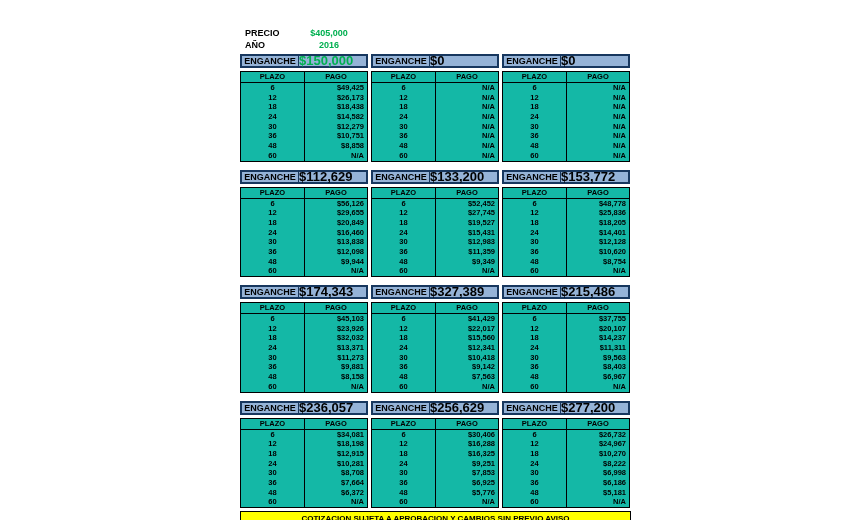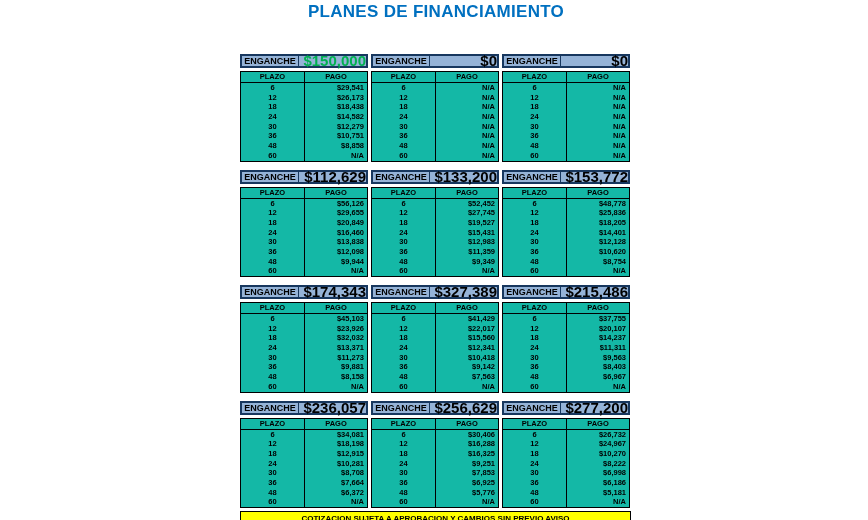--- a/index.html
+++ b/index.html
@@ -46,22 +46,22 @@
     margin-bottom: 3px;
   }
   .engl {
     flex: 0 0 46%;
     text-align: center;
     font-size: 9px; font-weight: bold; color: #000;
     border-right: 1px solid var(--header-border, #17375E);
     line-height: 10px; height: 10px;
   }
   .engv {
-    flex: 1 1 auto; text-align: right;
-    font-size: 15px; font-weight: bold; color: #000;
+    flex: 1 1 auto; text-align: left;
+    font-size: 13px; font-weight: bold; color: #000;
     line-height: 10px; height: 10px;
   }
   .engv.green { color: var(--value-green, #00B050); }
 
   .ptable {
     border: 1px solid #000;
     background: #14b8a6;
   }
   .trow { display: flex; height: 9.7px; }
   .trow.thead { height: 11px; border-bottom: 1px solid #000; }
@@ -86,37 +86,46 @@
     display: flex; align-items: center; justify-content: center;
     font-size: 8px; font-weight: bold; color: #000;
     white-space: nowrap;
   }
 </style>
 </head>
 <body>
 
 <div class="page">
 
-  <div class="title">PLANES DE FINANCIAMIENTO</div>
-
+
+  <div class="info">
+    <div class="info-row">
+      <span class="info-label">PRECIO</span>
+      <span class="info-value">$405,000</span>
+    </div>
+    <div class="info-row">
+      <span class="info-label">AÑO</span>
+      <span class="info-value">2016</span>
+    </div>
+  </div>
 
   <div class="plans-grid">
       <div class="plan">
         <div class="eng">
           <span class="engl">ENGANCHE</span>
           <span class="engv green">$150,000</span>
         </div>
         <div class="ptable">
           <div class="trow thead">
             <span class="c plazo h">PLAZO</span>
             <span class="c pago h">PAGO</span>
           </div>
           <div class="trow">
             <span class="c plazo">6</span>
-            <span class="c pago">$29,541</span>
+            <span class="c pago">$49,425</span>
           </div>
           <div class="trow">
             <span class="c plazo">12</span>
             <span class="c pago">$26,173</span>
           </div>
           <div class="trow">
             <span class="c plazo">18</span>
             <span class="c pago">$18,438</span>
           </div>
           <div class="trow">

